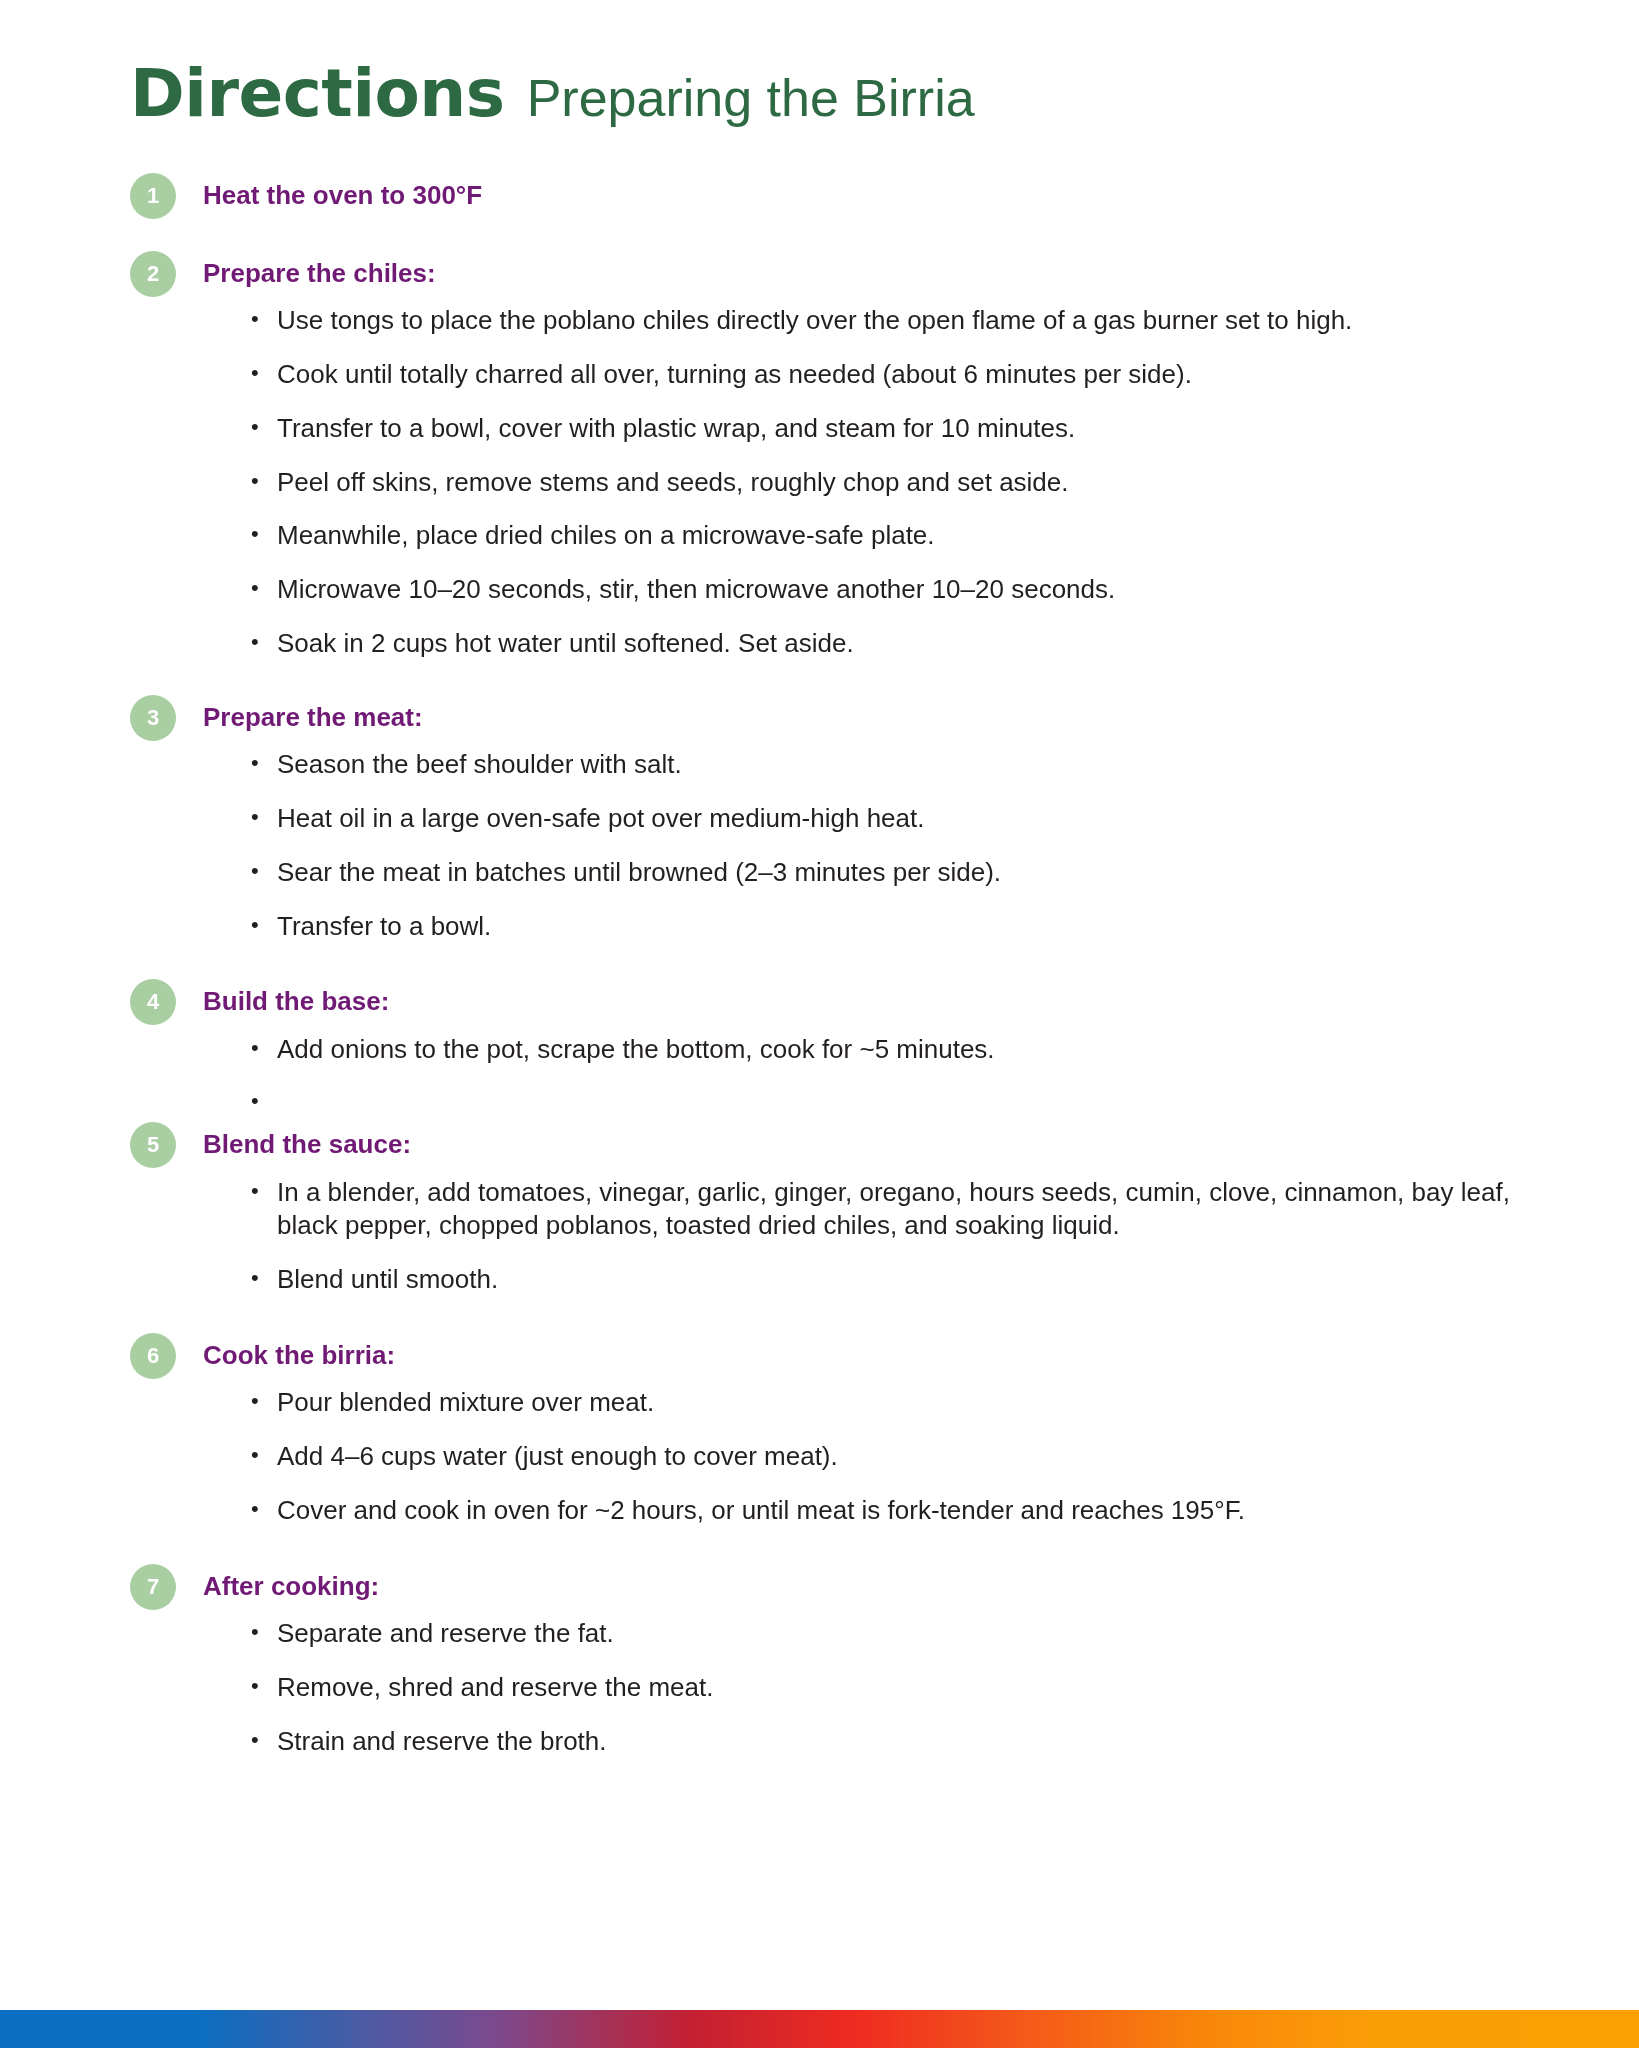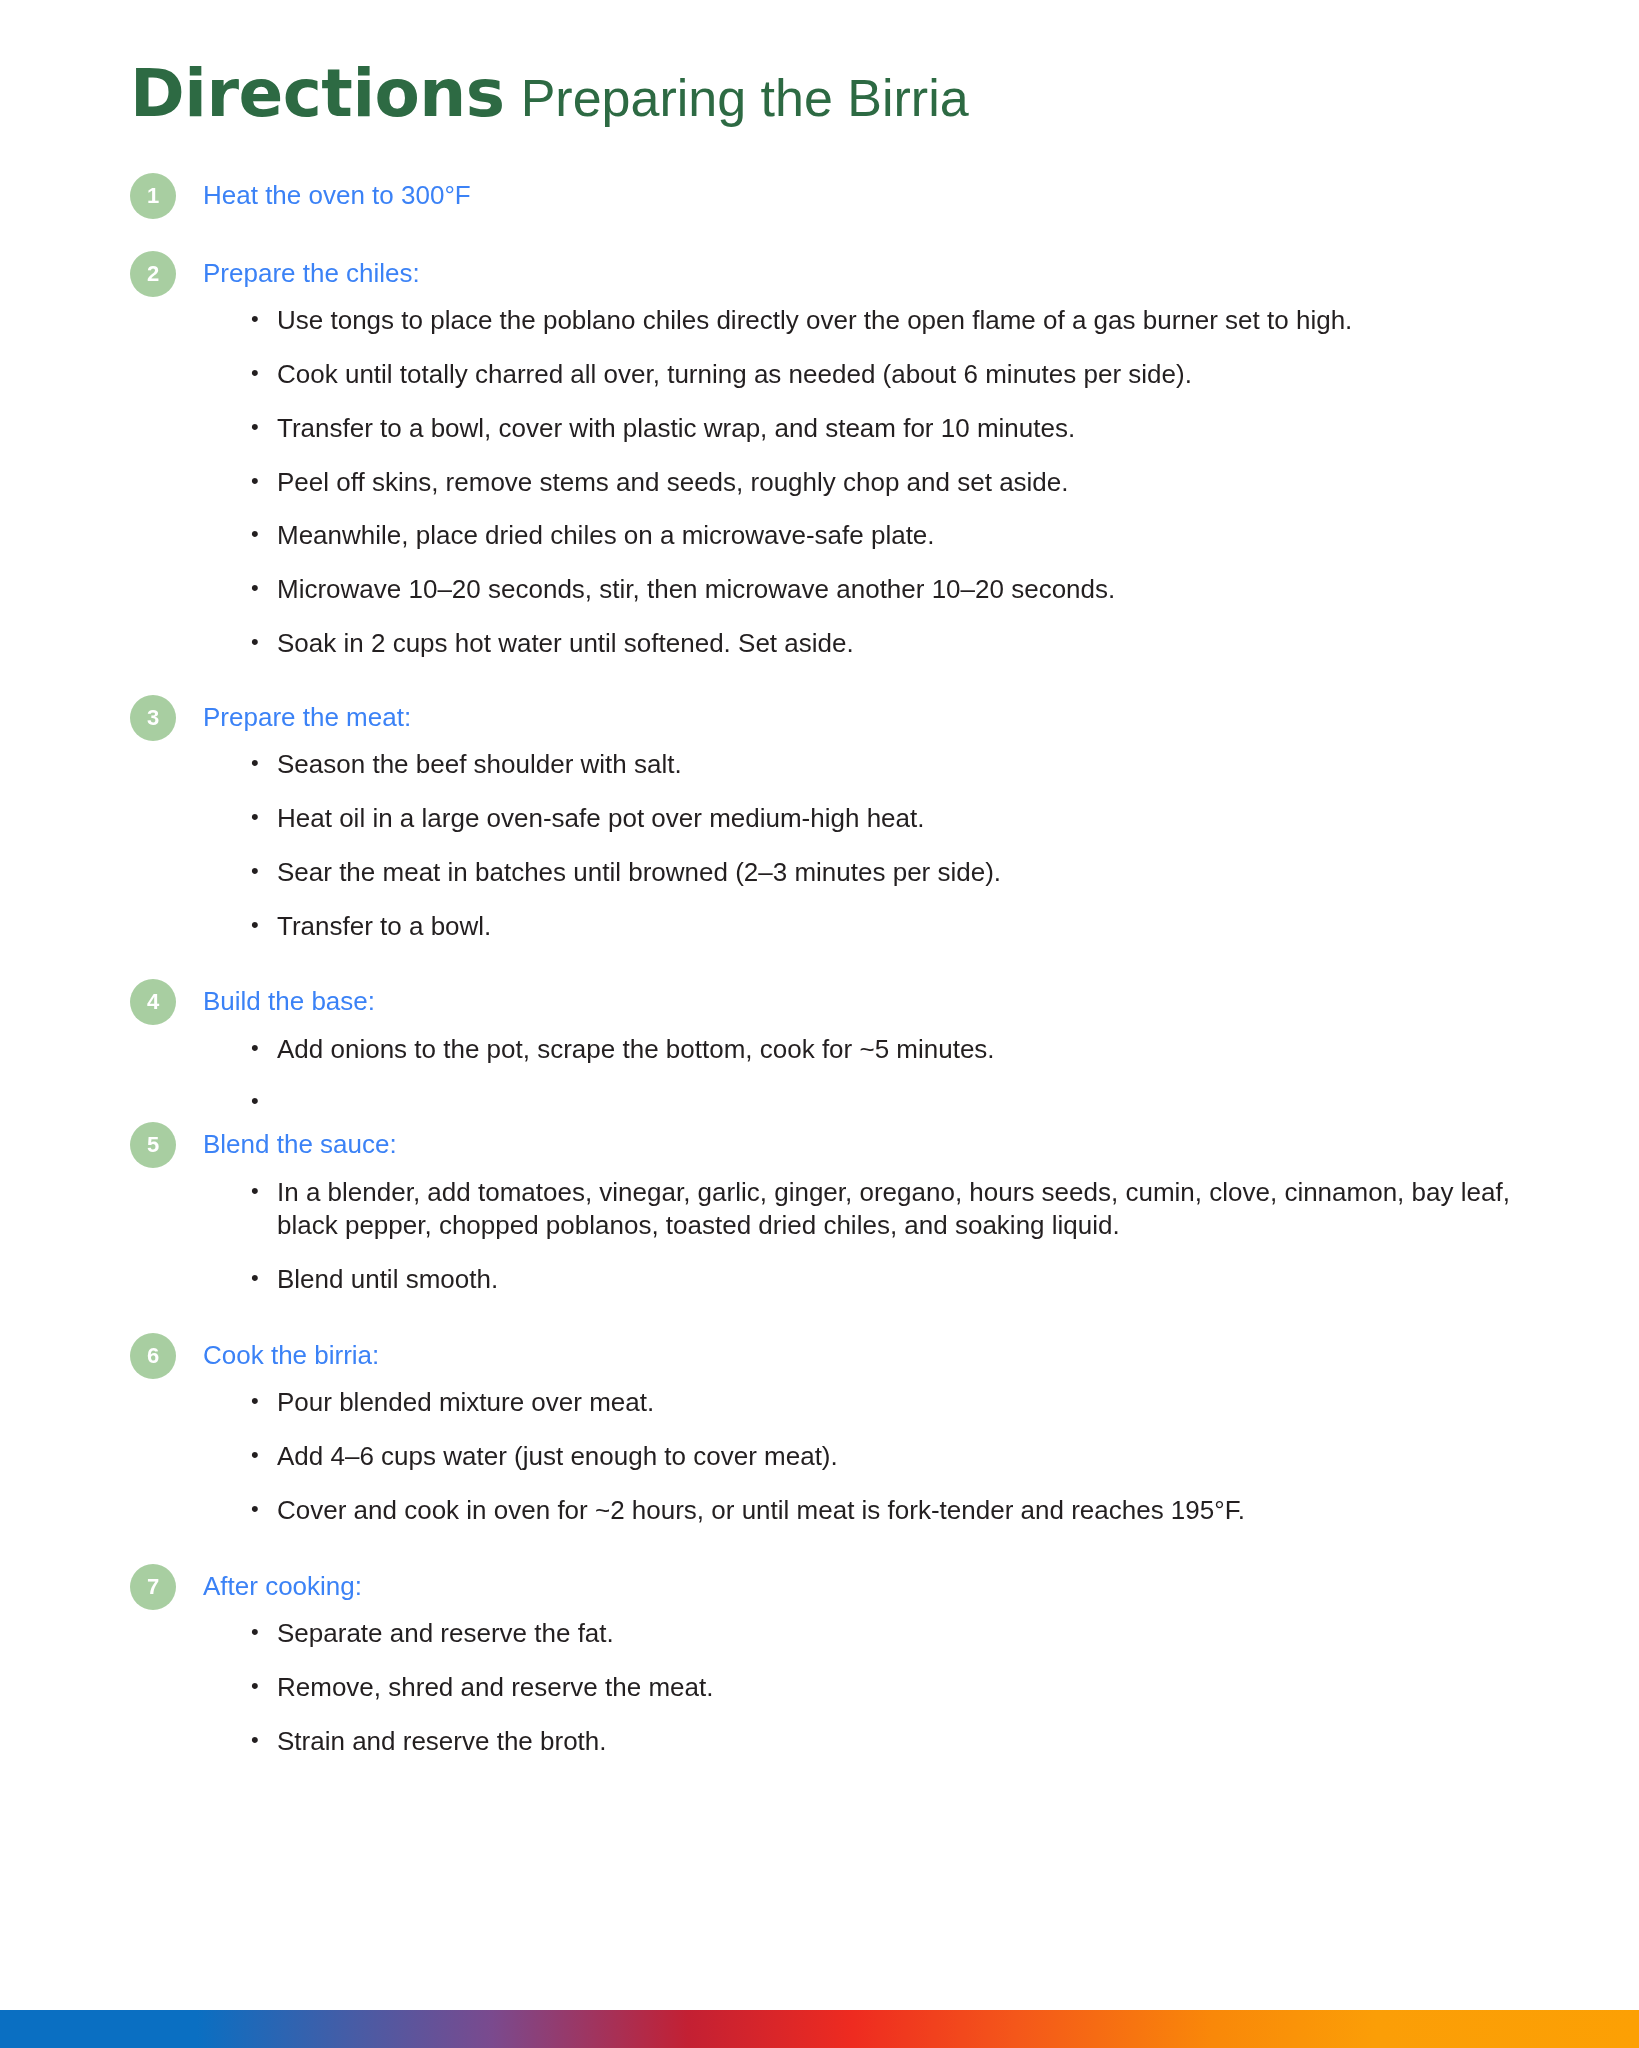--- a/index.html
+++ b/index.html
@@ -22,21 +22,21 @@
     height: 2048px;
     box-sizing: border-box;
     padding: 0;
   }
 
   
   .header {
     padding: 58px 0 0 130px;
     display: flex;
     align-items: baseline;
-    gap: 16px;
+    gap: 22px;
   }
   .title-main {
     font-size: 66px;
     font-weight: 700;
     letter-spacing: -0.5px;
     color: #2d6a43;
     line-height: 1;
     font-family: "DejaVu Sans", sans-serif;
   }
   .title-sub {
@@ -76,22 +76,22 @@
     margin-top: -6px;
     font-family: "Liberation Sans", sans-serif;
   }
   .step-body {
     flex: 1 1 auto;
     min-width: 0;
   }
   .step-heading {
     font-size: 26px;
     line-height: 1.28;
-    color: #3b82f6;
-    font-weight: 400;
+    color: #701a75;
+    font-weight: 700;
   }
   .bullets {
     list-style: none;
     margin: 14px 0 0 0;
     padding: 0 0 0 48px;
   }
   .bullets li {
     position: relative;
     font-size: 26px;
     line-height: 1.3;

